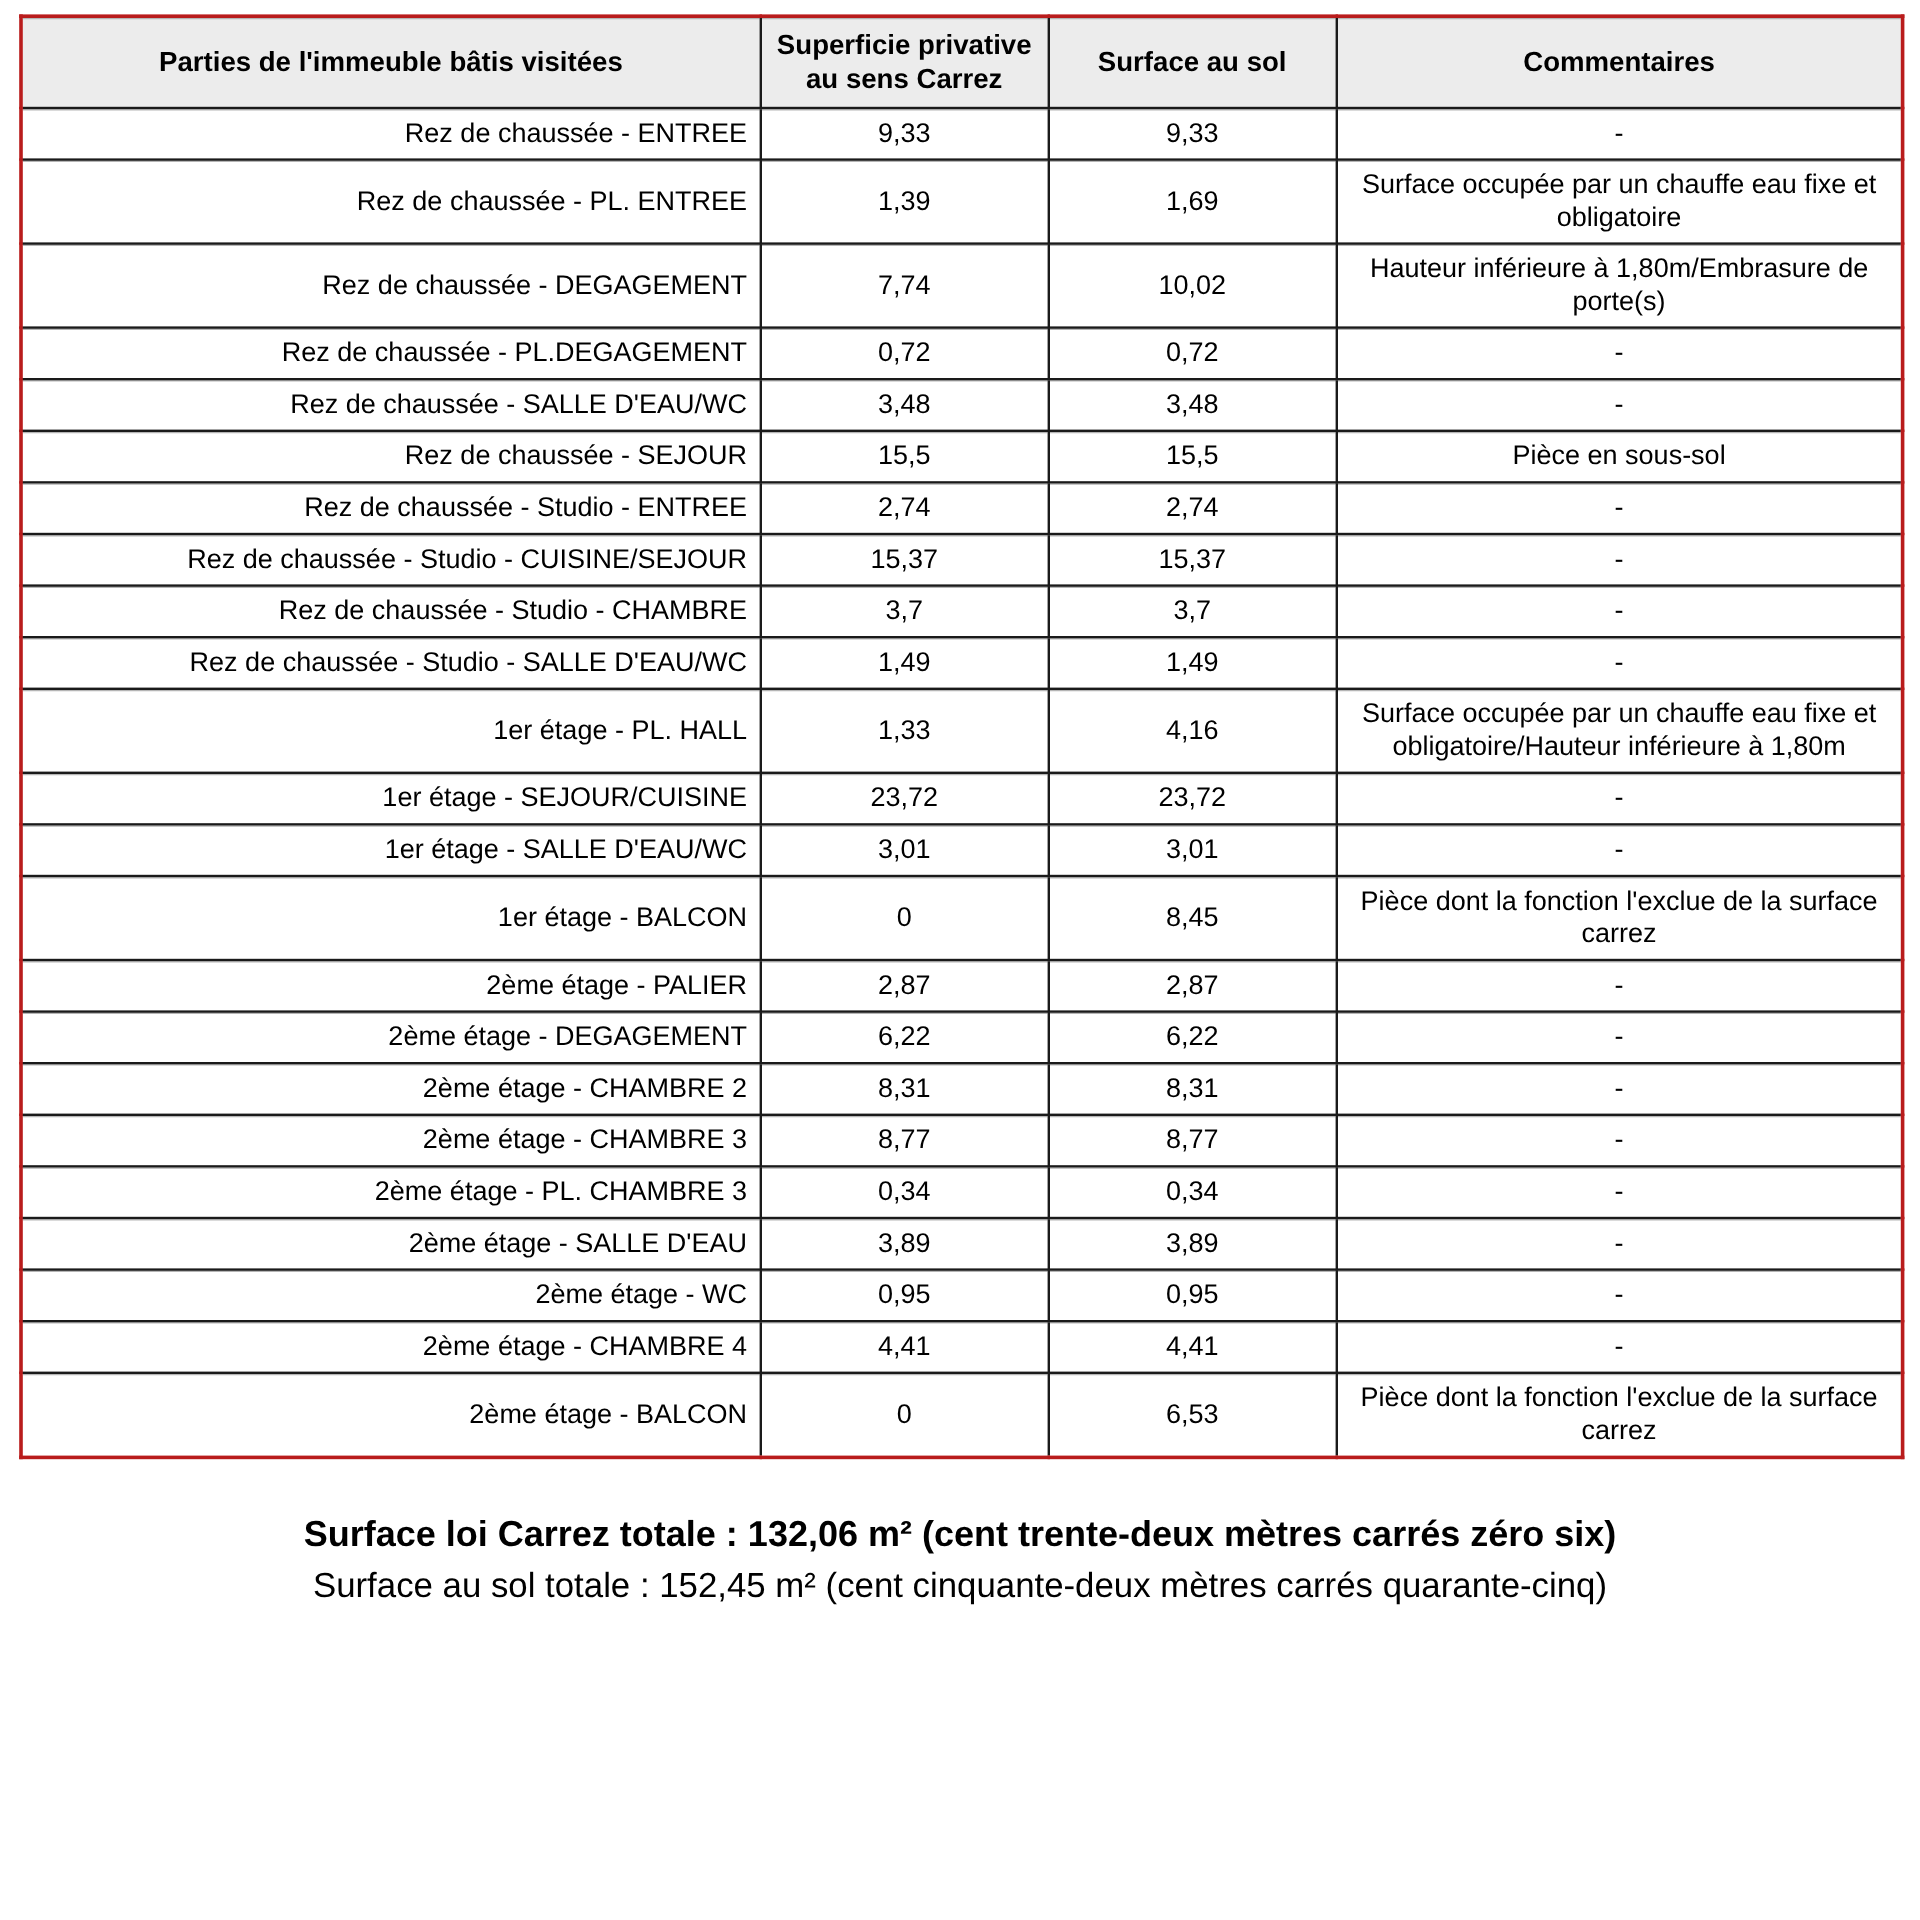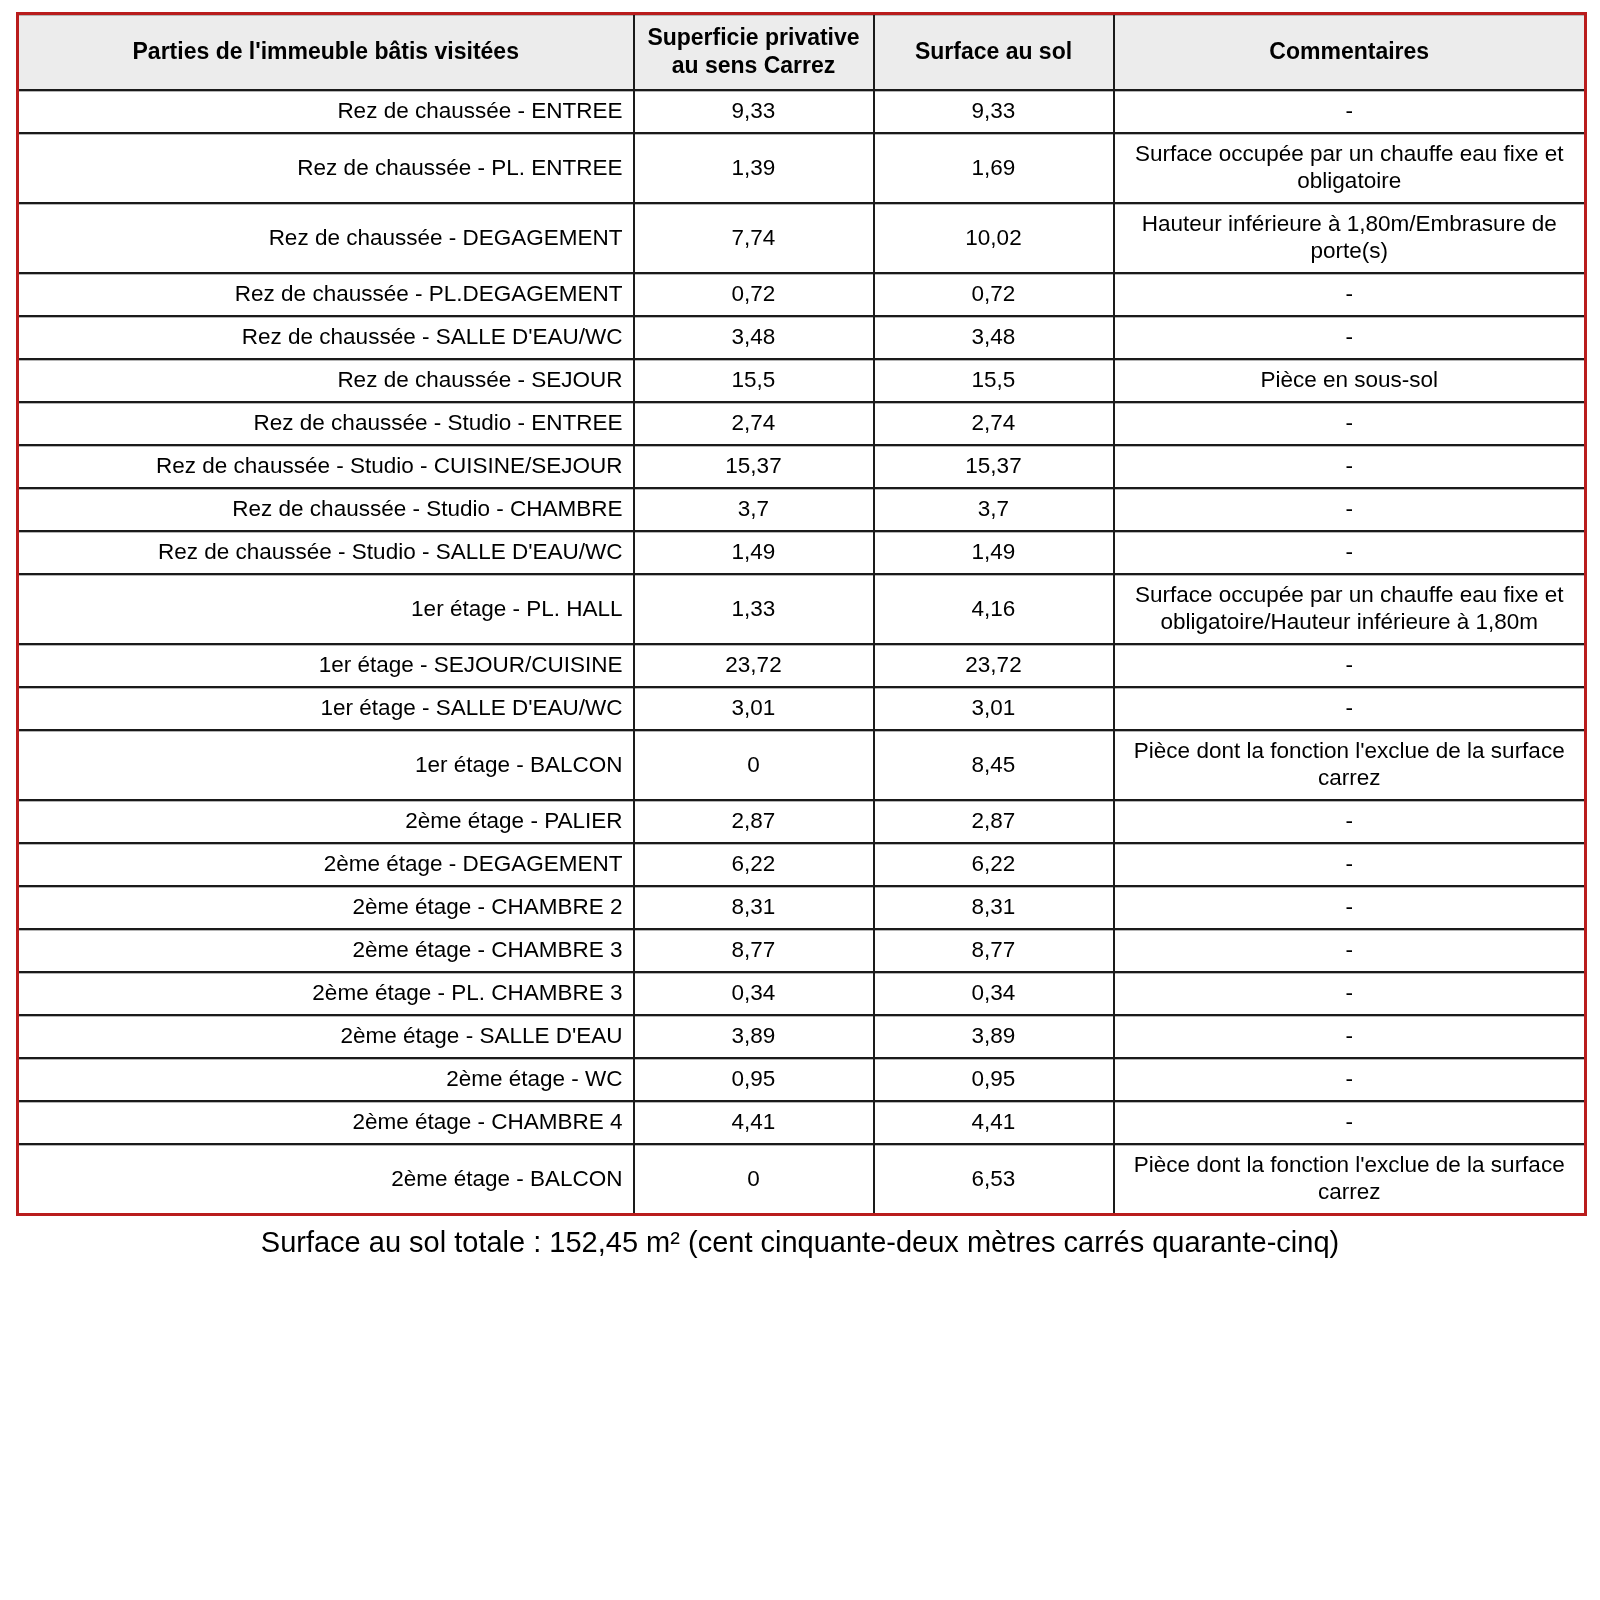--- a/index.html
+++ b/index.html
@@ -228,16 +228,17 @@
         <tr class="tall">
           <td class="room">2ème étage - BALCON</td>
           <td class="carrez">0</td>
           <td class="sol">6,53</td>
           <td class="comment">Pièce dont la fonction l'exclue de la surface carrez</td>
         </tr>
       </tbody>
   </table>
 
   <div class="footer">
+    <p class="footer-carrez">Surface loi Carrez totale : 132,06 m² (cent trente-deux mètres carrés zéro six)</p>
     <p class="footer-sol">Surface au sol totale : 152,45 m² (cent cinquante-deux mètres carrés quarante-cinq)</p>
   </div>
 
 </div>
 
 </body></html>

